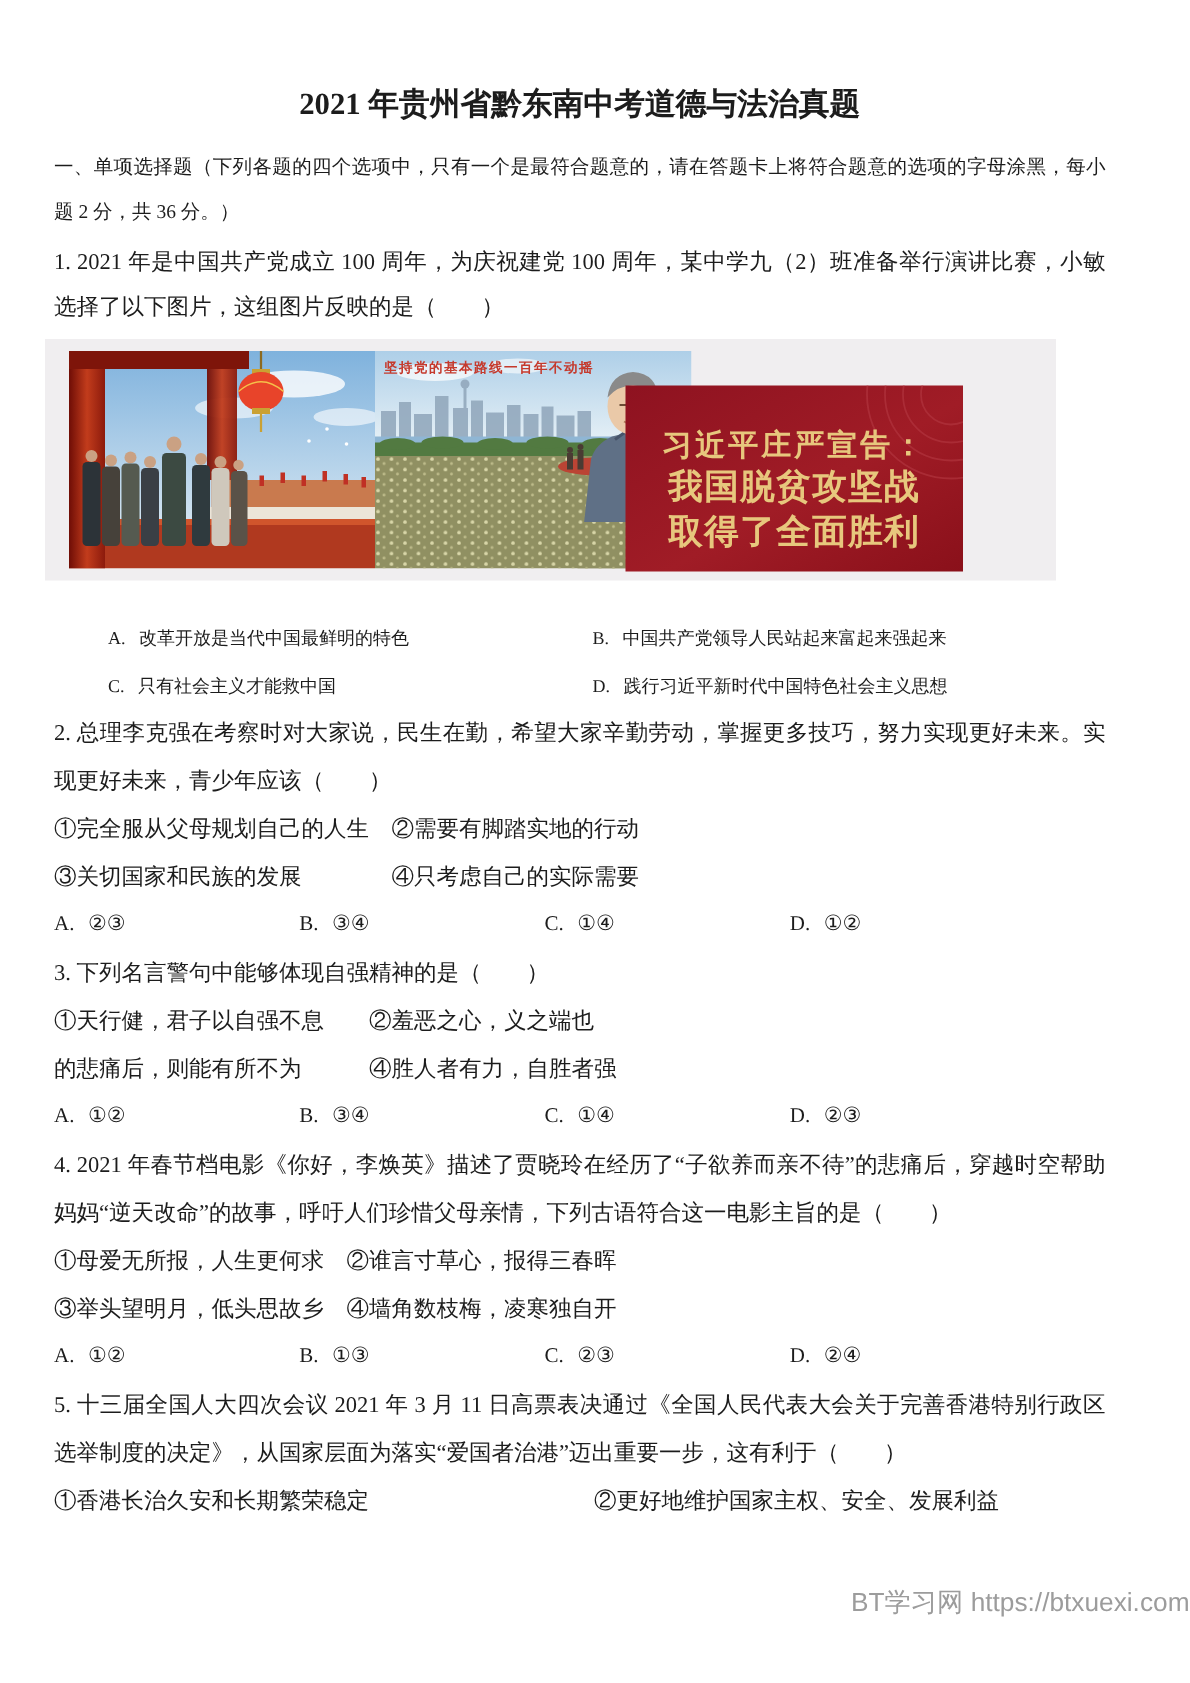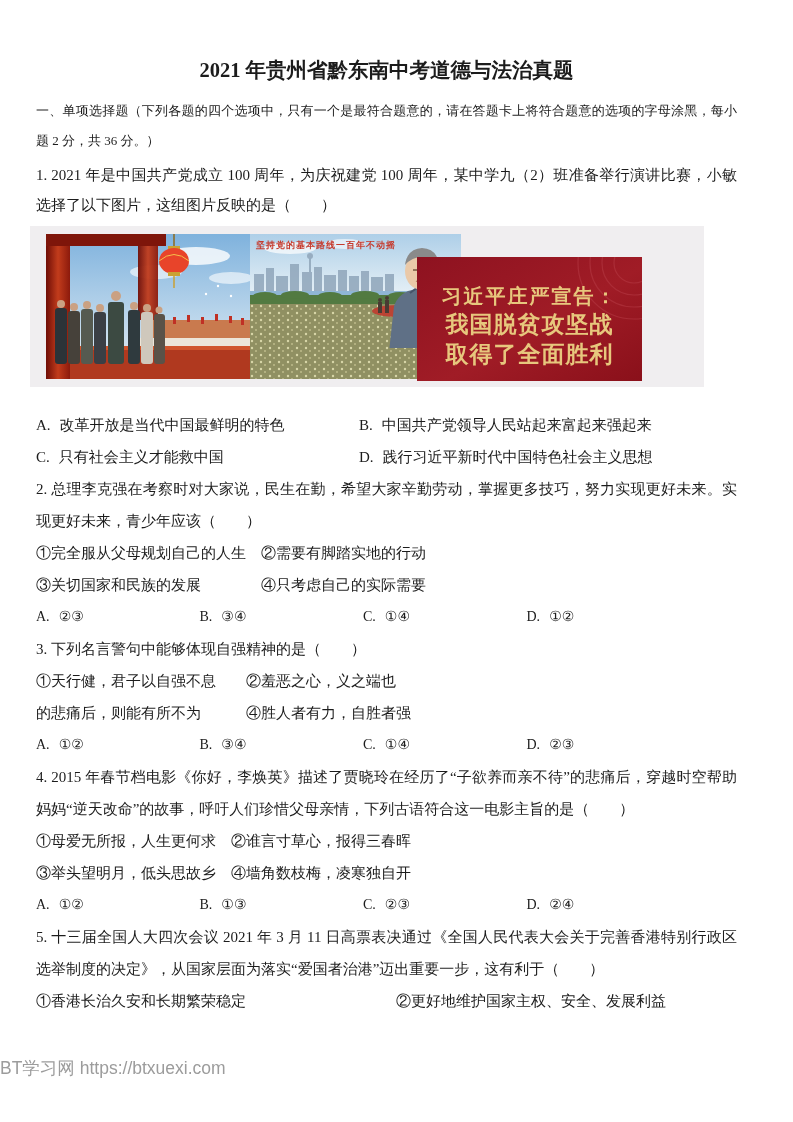--- a/index.html
+++ b/index.html
@@ -27,28 +27,28 @@
   .red-panel{
     width:225px;height:124px;flex:none;position:relative;overflow:hidden;
     background:linear-gradient(150deg,#8e1220 0%,#a01c26 55%,#8a101a 100%);
     display:flex;flex-direction:column;align-items:center;margin-top:24px;
   }
   .rp-line1{margin-top:26px;font-size:20px;font-weight:bold;color:#e7c77d;letter-spacing:2px;position:relative;z-index:1;}
   .rp-bottom{margin-top:auto;margin-bottom:12px;text-align:center;font-size:23px;line-height:30px;
     font-weight:bold;color:#e7c77d;letter-spacing:1px;position:relative;z-index:1;}
   .rp-arcs{position:absolute;top:-4px;right:-4px;z-index:0;}
   
-  .q1-options{margin-top:22px;display:grid;grid-template-columns:323px 1fr;font-size:15px;line-height:32px;}
+  .q1-options{margin-top:22px;display:grid;grid-template-columns:323px 1fr;font-size:12px;line-height:32px;margin-left:36px;}
   
   .ad-row{display:flex;font-size:14px;line-height:32px;}
   .ad-row .opt{width:163.5px;flex:none;}
   .ad-row .opt:last-child{width:auto;}
   .lab{margin-right:9px;}
   .footer{
-    position:absolute;top:1056px;left:0;right:0;text-align:left;
+    position:absolute;top:1056px;left:0;right:0;text-align:right;
     font-family:"Liberation Sans","DejaVu Sans",sans-serif;font-size:17.5px;color:#9c9c9c;
   }
 </style>
 </head>
 <body>
 
 <div class="content">
 
   <div class="title">2021 年贵州省黔东南中考道德与法治真题</div>
 
@@ -228,21 +228,21 @@
     <p class="subitem">的悲痛后，则能有所不为　　　④胜人者有力，自胜者强</p>
     <div class="ad-row">
       <div class="opt"><span class="lab">A.</span><span>①②</span></div>
       <div class="opt"><span class="lab">B.</span><span>③④</span></div>
       <div class="opt"><span class="lab">C.</span><span>①④</span></div>
       <div class="opt"><span class="lab">D.</span><span>②③</span></div>
     </div>
   </div>
 
   <div>
-    <p class="stem">4. 2015 年春节档电影《你好，李焕英》描述了贾晓玲在经历了“子欲养而亲不待”的悲痛后，穿越时空帮助妈妈“逆天改命”的故事，呼吁人们珍惜父母亲情，下列古语符合这一电影主旨的是（　　）</p>
+    <p class="stem">4. 2021 年春节档电影《你好，李焕英》描述了贾晓玲在经历了“子欲养而亲不待”的悲痛后，穿越时空帮助妈妈“逆天改命”的故事，呼吁人们珍惜父母亲情，下列古语符合这一电影主旨的是（　　）</p>
     <p class="subitem">①母爱无所报，人生更何求　②谁言寸草心，报得三春晖</p>
     <p class="subitem">③举头望明月，低头思故乡　④墙角数枝梅，凌寒独自开</p>
     <div class="ad-row">
       <div class="opt"><span class="lab">A.</span><span>①②</span></div>
       <div class="opt"><span class="lab">B.</span><span>①③</span></div>
       <div class="opt"><span class="lab">C.</span><span>②③</span></div>
       <div class="opt"><span class="lab">D.</span><span>②④</span></div>
     </div>
   </div>
 

